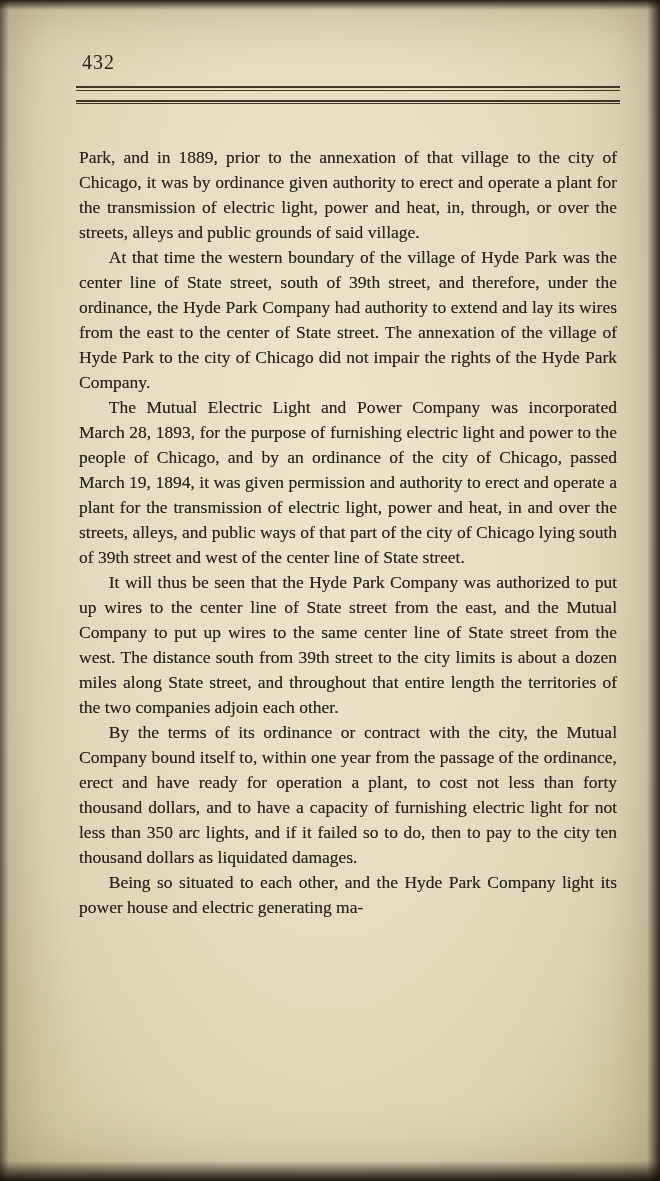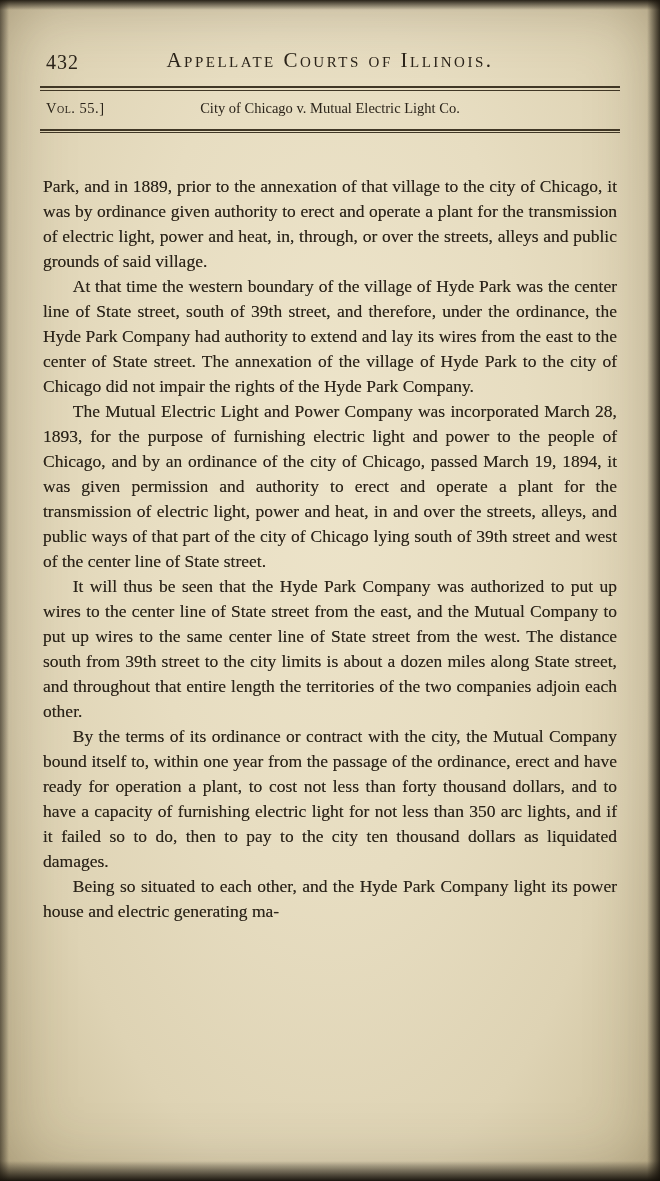--- a/index.html
+++ b/index.html
@@ -8,20 +8,21 @@
 
   .page {
     position: relative;
     width: 660px;
     height: 1181px;
     margin: 0 auto;
     overflow: hidden;
     background: radial-gradient(ellipse at 50% 38%,
                 #ede4ca 0%, #e7ddc1 42%, #ded3b4 72%, #c9bc97 100%);
     color: #2b241a;
+    padding-left: 36px;
   }
 
   
   .edge { position: absolute; pointer-events: none; z-index: 3; }
   .edge-top    { top: 0; left: 0; right: 0; height: 10px;
                  background: linear-gradient(to bottom, rgba(24,19,11,0.9), rgba(24,19,11,0)); }
   .edge-right  { top: 0; right: 0; bottom: 0; width: 13px;
                  background: linear-gradient(to left, rgba(24,19,11,0.85), rgba(24,19,11,0)); }
   .edge-bottom { left: 0; right: 0; bottom: 0; height: 20px;
                  background: linear-gradient(to top, rgba(18,14,8,0.95), rgba(18,14,8,0)); }
@@ -80,29 +81,24 @@
 <div class="page">
 
   <div class="edge vignette"></div>
   <div class="edge edge-top"></div>
   <div class="edge edge-right"></div>
   <div class="edge edge-bottom"></div>
   <div class="edge edge-left"></div>
 
   <div class="running-head">
     <span class="page-number">432</span>
-    <div class="running-title">Appellate Courts of Illinois.</div>
   </div>
 
   <div class="rule-double"></div>
 
-  <div class="case-line">
-    <span class="volume-label">Vol. 55.]</span>
-    <div class="case-title">City of Chicago v. Mutual Electric Light Co.</div>
-  </div>
 
   <div class="rule-single"></div>
 
   <div class="body-text">
     <p class="continuation">Park, and in 1889, prior to the annexation of that village to the city of Chicago, it was by ordinance given authority to erect and operate a plant for the transmission of electric light, power and heat, in, through, or over the streets, alleys and public grounds of said village.</p>
     <p>At that time the western boundary of the village of Hyde Park was the center line of State street, south of 39th street, and therefore, under the ordinance, the Hyde Park Company had authority to extend and lay its wires from the east to the center of State street. The annexation of the village of Hyde Park to the city of Chicago did not impair the rights of the Hyde Park Company.</p>
     <p>The Mutual Electric Light and Power Company was incorporated March 28, 1893, for the purpose of furnishing electric light and power to the people of Chicago, and by an ordinance of the city of Chicago, passed March 19, 1894, it was given permission and authority to erect and operate a plant for the transmission of electric light, power and heat, in and over the streets, alleys, and public ways of that part of the city of Chicago lying south of 39th street and west of the center line of State street.</p>
     <p>It will thus be seen that the Hyde Park Company was authorized to put up wires to the center line of State street from the east, and the Mutual Company to put up wires to the same center line of State street from the west. The distance south from 39th street to the city limits is about a dozen miles along State street, and throughout that entire length the territories of the two companies adjoin each other.</p>
     <p>By the terms of its ordinance or contract with the city, the Mutual Company bound itself to, within one year from the passage of the ordinance, erect and have ready for operation a plant, to cost not less than forty thousand dollars, and to have a capacity of furnishing electric light for not less than 350 arc lights, and if it failed so to do, then to pay to the city ten thousand dollars as liquidated damages.</p>
     <p>Being so situated to each other, and the Hyde Park Company light its power house and electric generating ma-</p>

